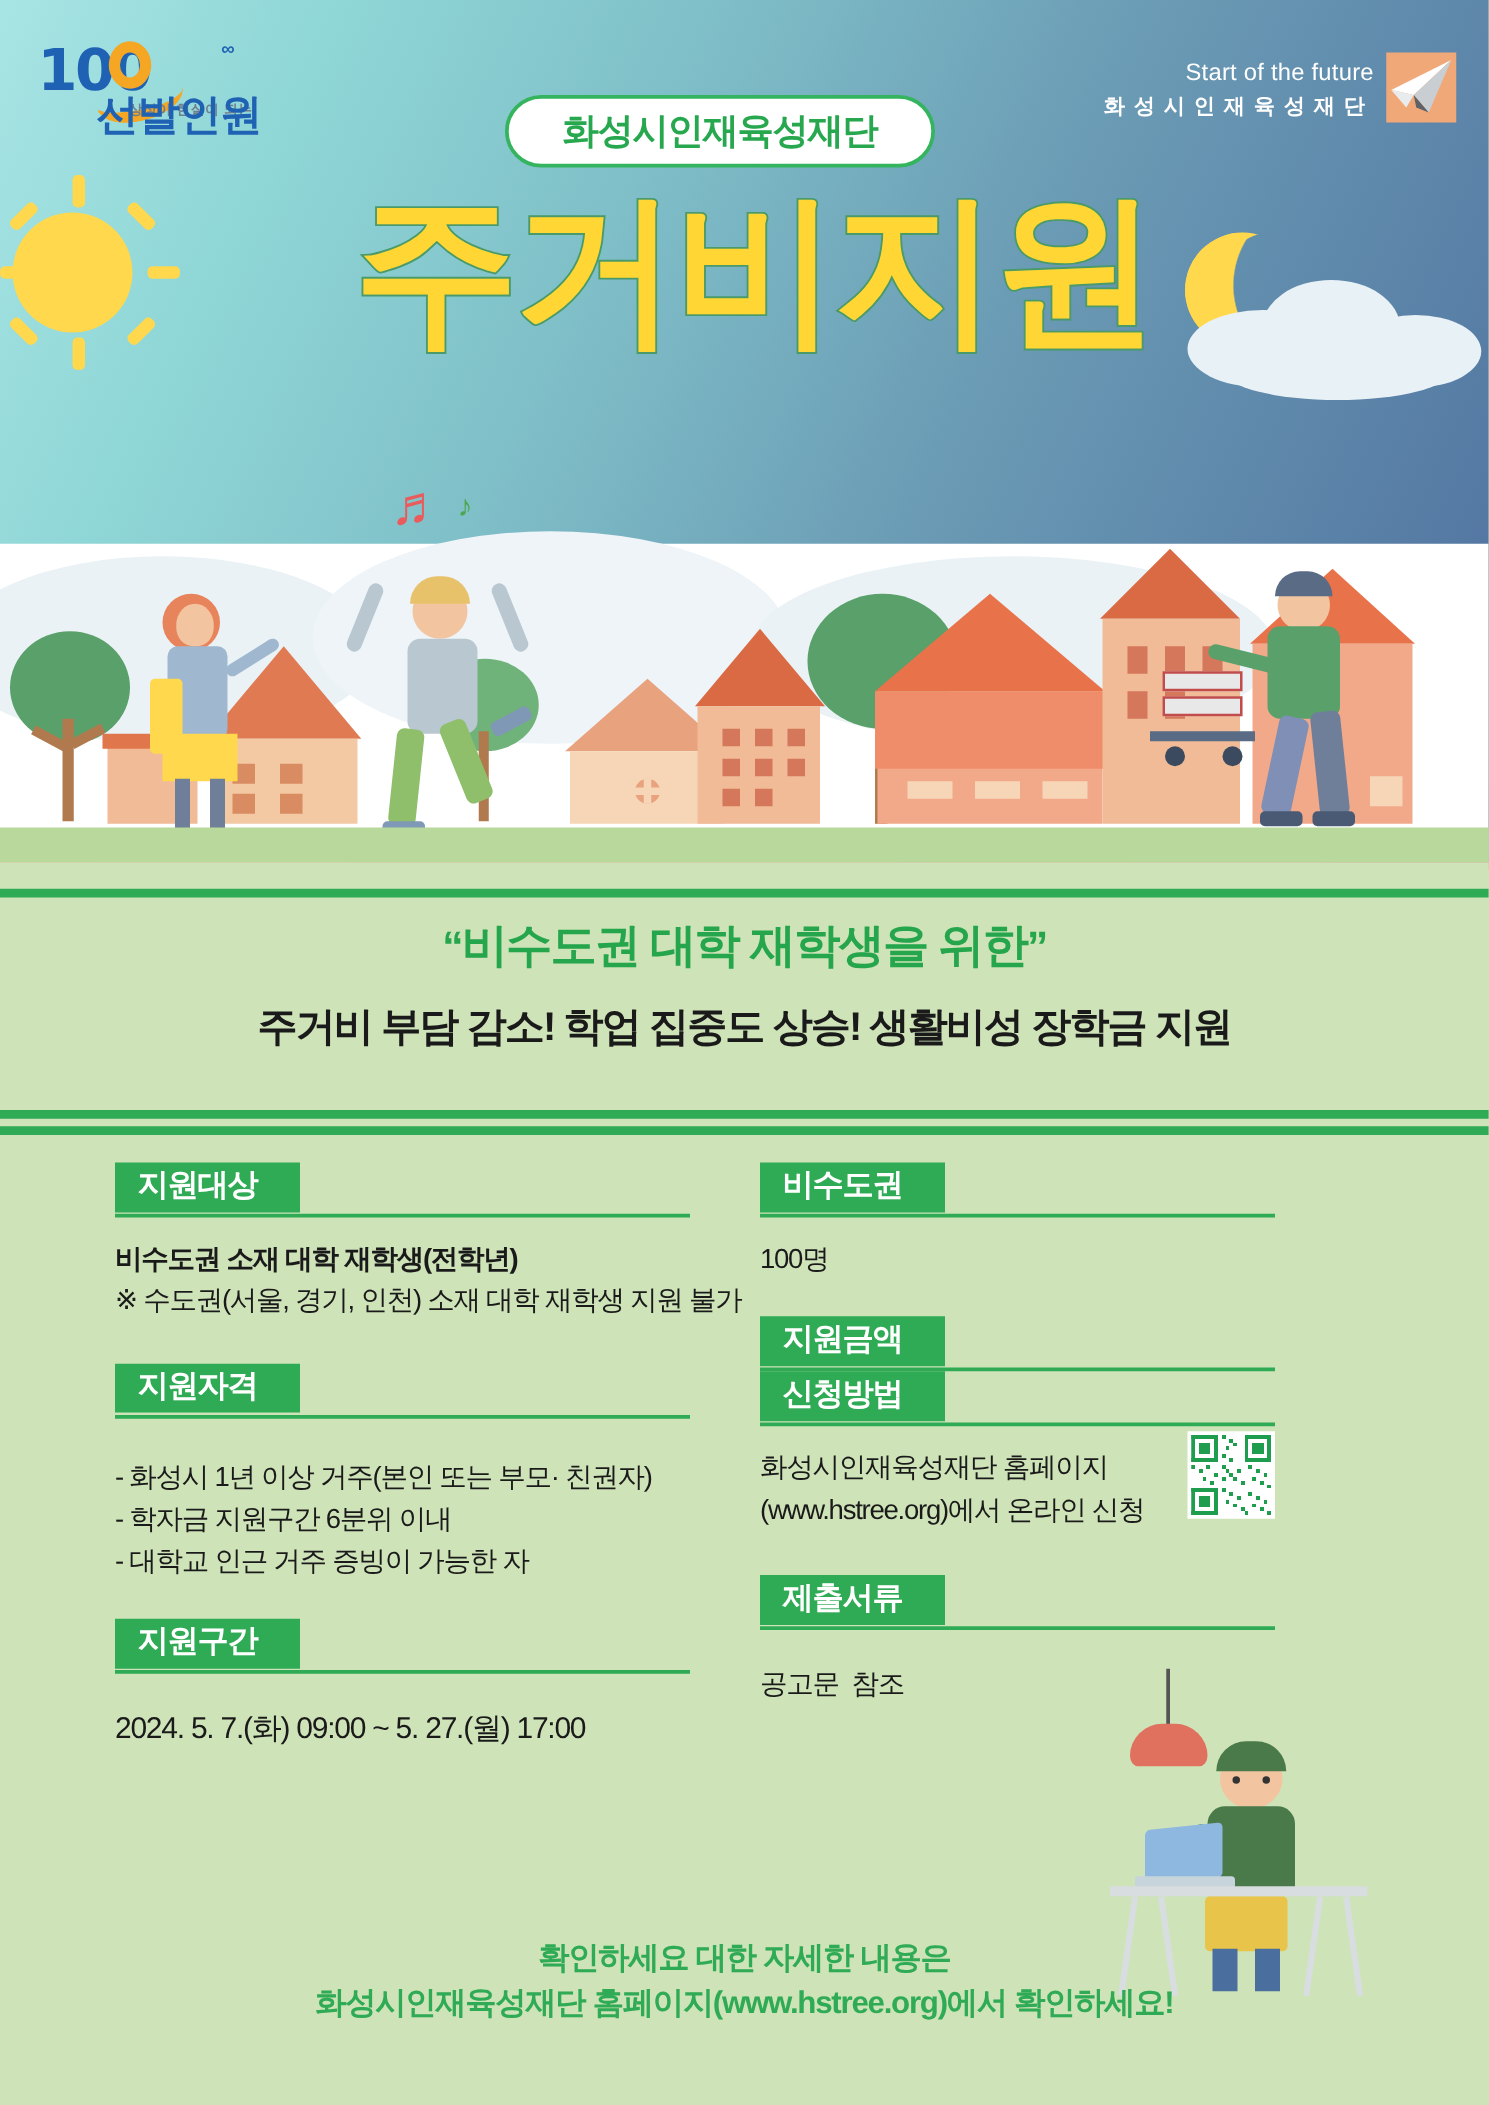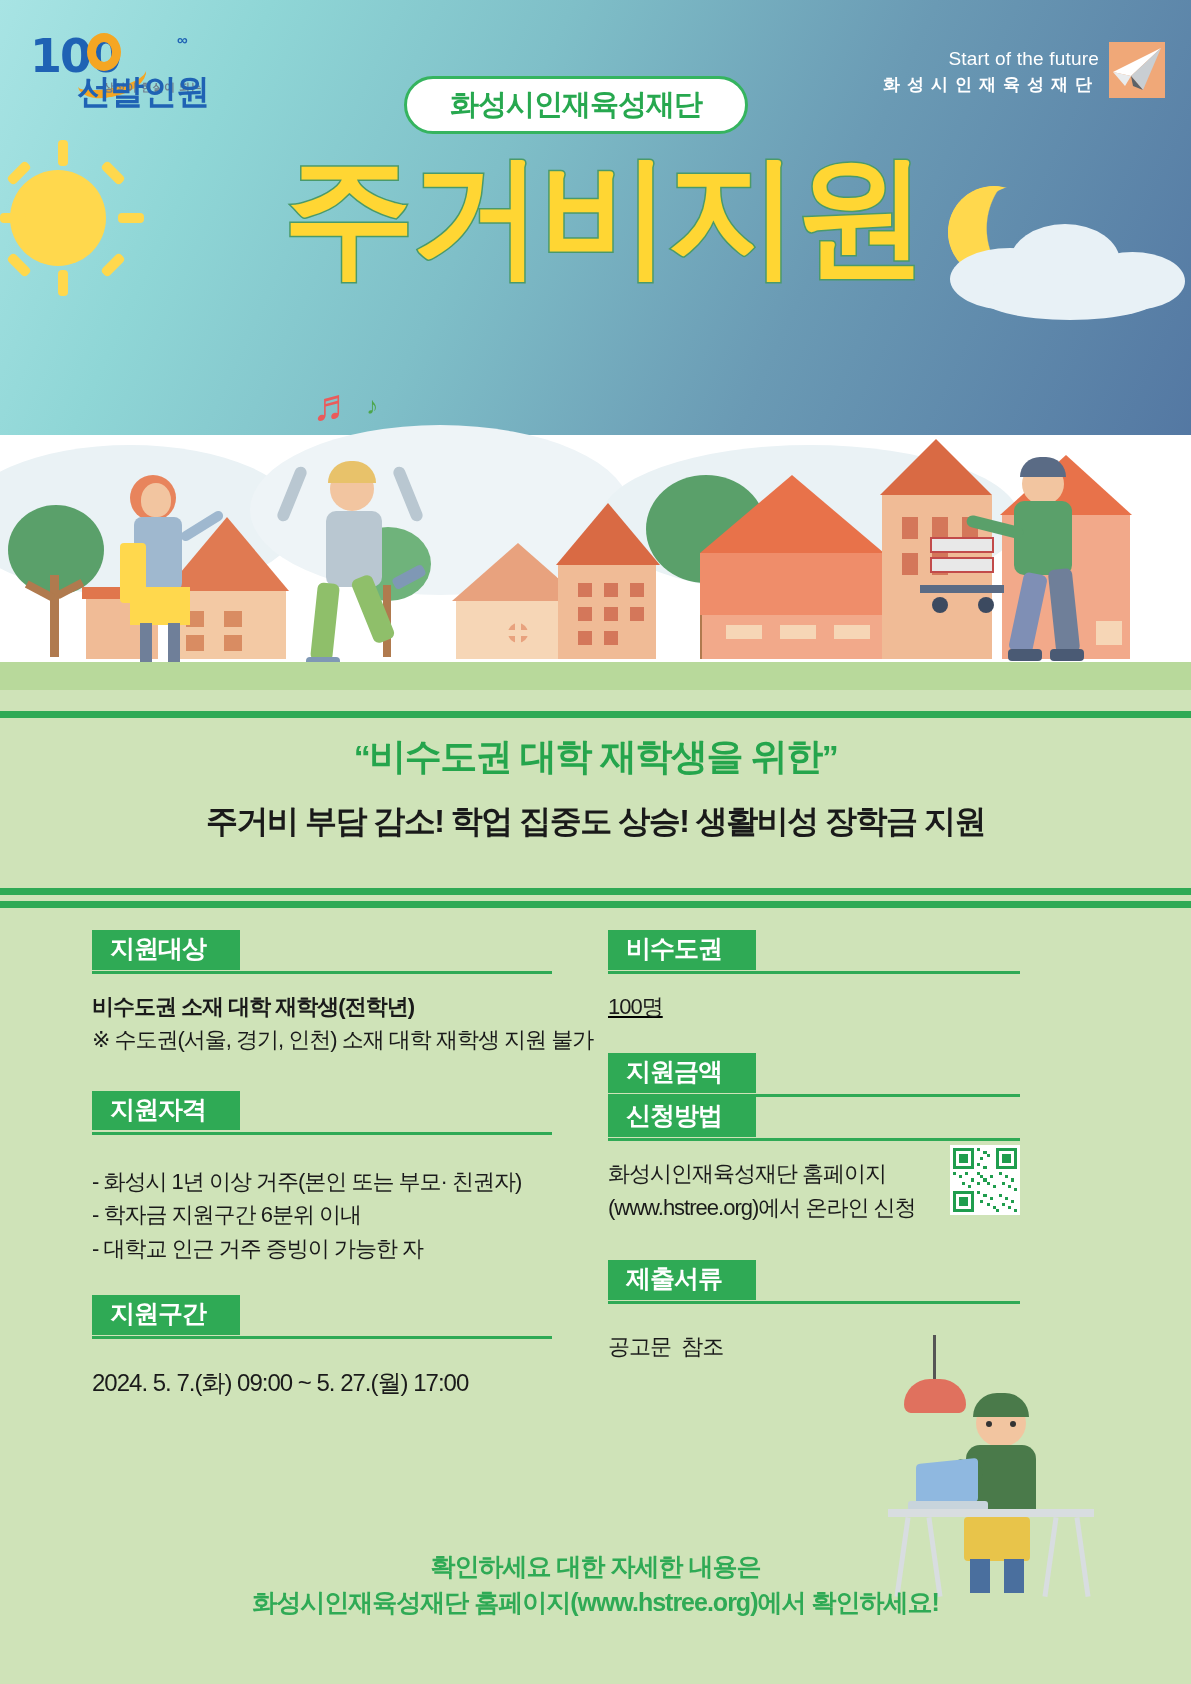--- a/index.html
+++ b/index.html
@@ -403,21 +403,21 @@
 
   </div>
 
   <div class="col col-right">
 
     <div class="sec">
       <div class="sec-head">
         <span class="sec-badge">비수도권</span>
         <div class="sec-underline"></div>
       </div>
-      <div class="sec-body" style="padding-bottom:30px;text-decoration:underline;">
+      <div class="sec-body" style="padding-bottom:30px;">
         <div class="line">100명</div>
       </div>
     </div>
 
     <div class="sec">
       <div class="sec-head">
         <span class="sec-badge">지원금액</span>
         <div class="sec-underline"></div>
       </div>
     </div>

